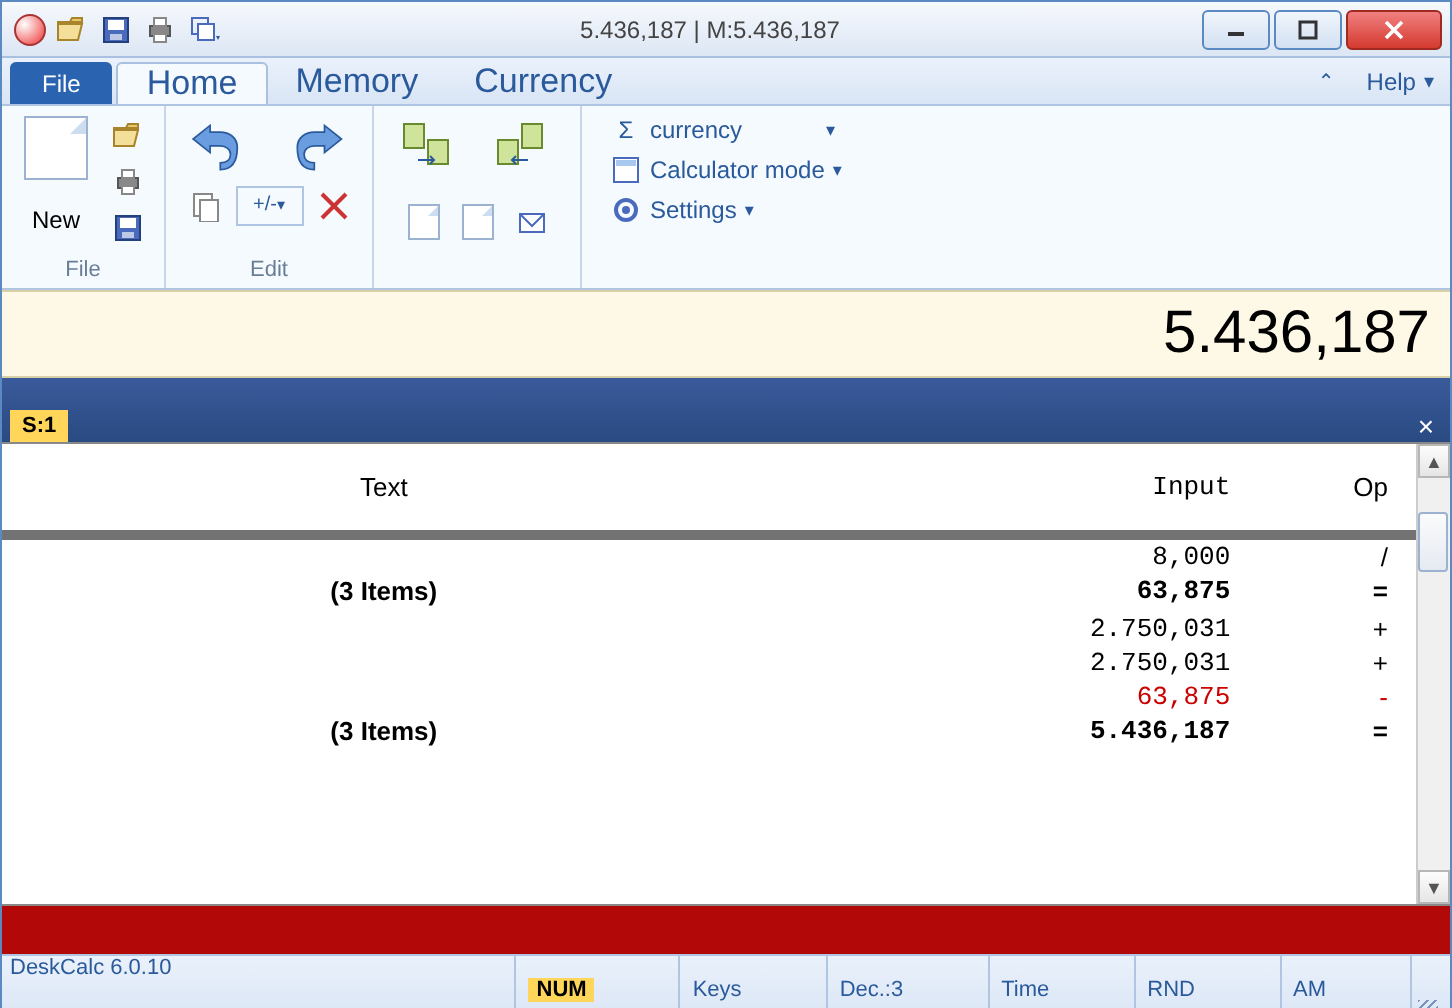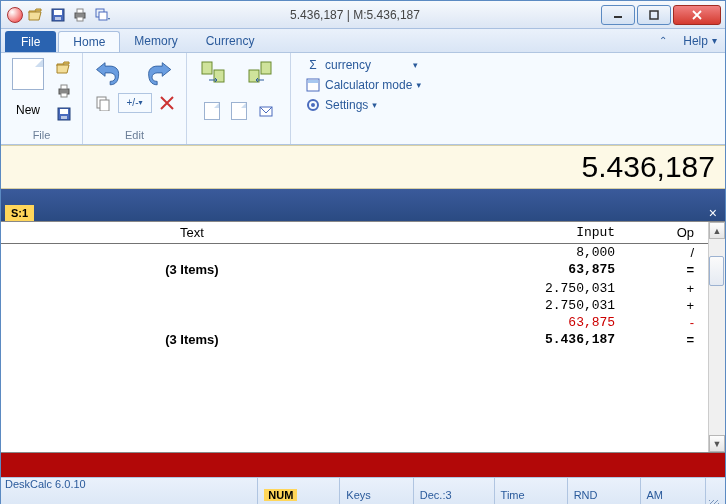--- a/index.html
+++ b/index.html
@@ -13,21 +13,21 @@
   .tb-btn svg { width:16px; height:16px; }
   .title-center { flex:1; text-align:center; color:#444; font-size:12px; }
   .win-controls { display:flex; margin-right:4px; gap:0; }
   .winbtn { width:34px; height:20px; border:1px solid #5b8ac2; background:linear-gradient(#f1f5fb,#d3e1f3); border-radius:3px; margin-left:2px; display:flex; align-items:center; justify-content:center; }
   .winbtn.close { width:48px; background: linear-gradient(#f08080,#d43a2f); border-color:#a02a20; }
   .winbtn svg { width:12px; height:10px; }
   .winbtn.close svg { stroke:#fff }
   
   .menubar { height:24px; background: linear-gradient(#eaf1fb, #d9e5f5); border-bottom:1px solid #b0c5e1; display:flex; align-items:stretch; }
   .file-tab { background:#2a63b0; color:#fff; padding:0 16px; display:flex; align-items:center; border-radius:3px 3px 0 0; margin:2px 2px 0 4px; font-size:12px; }
-  .tab { padding:0 14px; display:flex; align-items:center; color:#2a5a9b; font-size:12px; cursor:default; }
+  .tab { padding:0 14px; display:flex; align-items:center; color:#2a5a9b; font-size:17px; cursor:default; }
   .tab.active { background:#f5faff; border:1px solid #a9c0e0; border-bottom:none; border-radius:3px 3px 0 0; margin-top:2px; color:#2a5a9b; }
   .menubar .spacer { flex:1; }
   .help { display:flex; align-items:center; color:#2a5a9b; padding:0 8px; gap:4px; }
   .help .chev { font-size:10px; color:#2a5a9b; }
   
   .ribbon { height: 92px; background:#f5faff; border-bottom:1px solid #b0c5e1; display:flex; }
   .group { border-right:1px solid #c8d6ea; display:flex; flex-direction:column; align-items:center; padding:2px 6px 0; }
   .group-body { flex:1; display:flex; align-items:flex-start; gap:3px; padding-top:3px; }
   .group-label { font-size:11px; color:#6a7d97; text-align:center; padding:2px 0 3px; width:100%; }
   .bigbtn { display:flex; flex-direction:column; align-items:center; width:42px; gap:13px; }
@@ -46,21 +46,21 @@
   
   .display { height:44px; background:#fdf9e6; border:1px solid #d8d0a6; border-left:none; border-right:none; display:flex; justify-content:flex-end; align-items:center; padding-right:10px; font-size:30px; font-weight:500; color:#000; font-family: Arial, sans-serif; }
   
   .strip-title { height:32px; background:linear-gradient(#3a5a9b, #2a4a82); display:flex; align-items:flex-end; padding:0 4px; }
   .strip-tab { background:#ffd65a; color:#000; font-weight:bold; font-size:11px; padding:0 6px; height:16px; line-height:16px; }
   .strip-title .x { color:#fff; font-size:14px; margin-left:auto; padding:0 4px; }
   
   .tape-wrap { display:flex; height:232px; border-top:1px solid #888; border-bottom:1px solid #888; }
   .tape { flex:1; overflow:hidden; }
   .tape table { width:100%; border-collapse:collapse; font-family: Arial, sans-serif; font-size:13px; }
-  .tape th { border-bottom:1px solid #737373; font-weight:normal; padding:3px 8px; color:#000; background:#fff; }
+  .tape th { border-bottom:5px solid #737373; font-weight:normal; padding:14px 8px; color:#000; background:#fff; }
   .tape td { padding:1px 8px; }
   .col-text { text-align:center; width:54%; }
   .col-input { text-align:right; width:34%;font-family:Liberation Mono, monospace; }
   .col-op { text-align:right; width:12%; padding-right:14px !important; }
   .bold td { font-weight:bold; }
   .red td { color:#c00; }
   .vscroll { width:17px; background:#f0f0f0; border-left:1px solid #ccc; position:relative; }
   .vscroll .arrow { height:17px; background:linear-gradient(#fdfdfd,#e5e5e5); border:1px solid #b7b7b7; display:flex; align-items:center; justify-content:center; font-size:9px; color:#555;}
   .vscroll .thumb { position:absolute; top:34px; width:15px; left:0; height:30px; background:linear-gradient(#fbfbfb,#e5eaf2); border:1px solid #9cb2d1; border-radius:2px; }
   .vscroll .arrow.bot { position:absolute; bottom:0; width:100%; }

